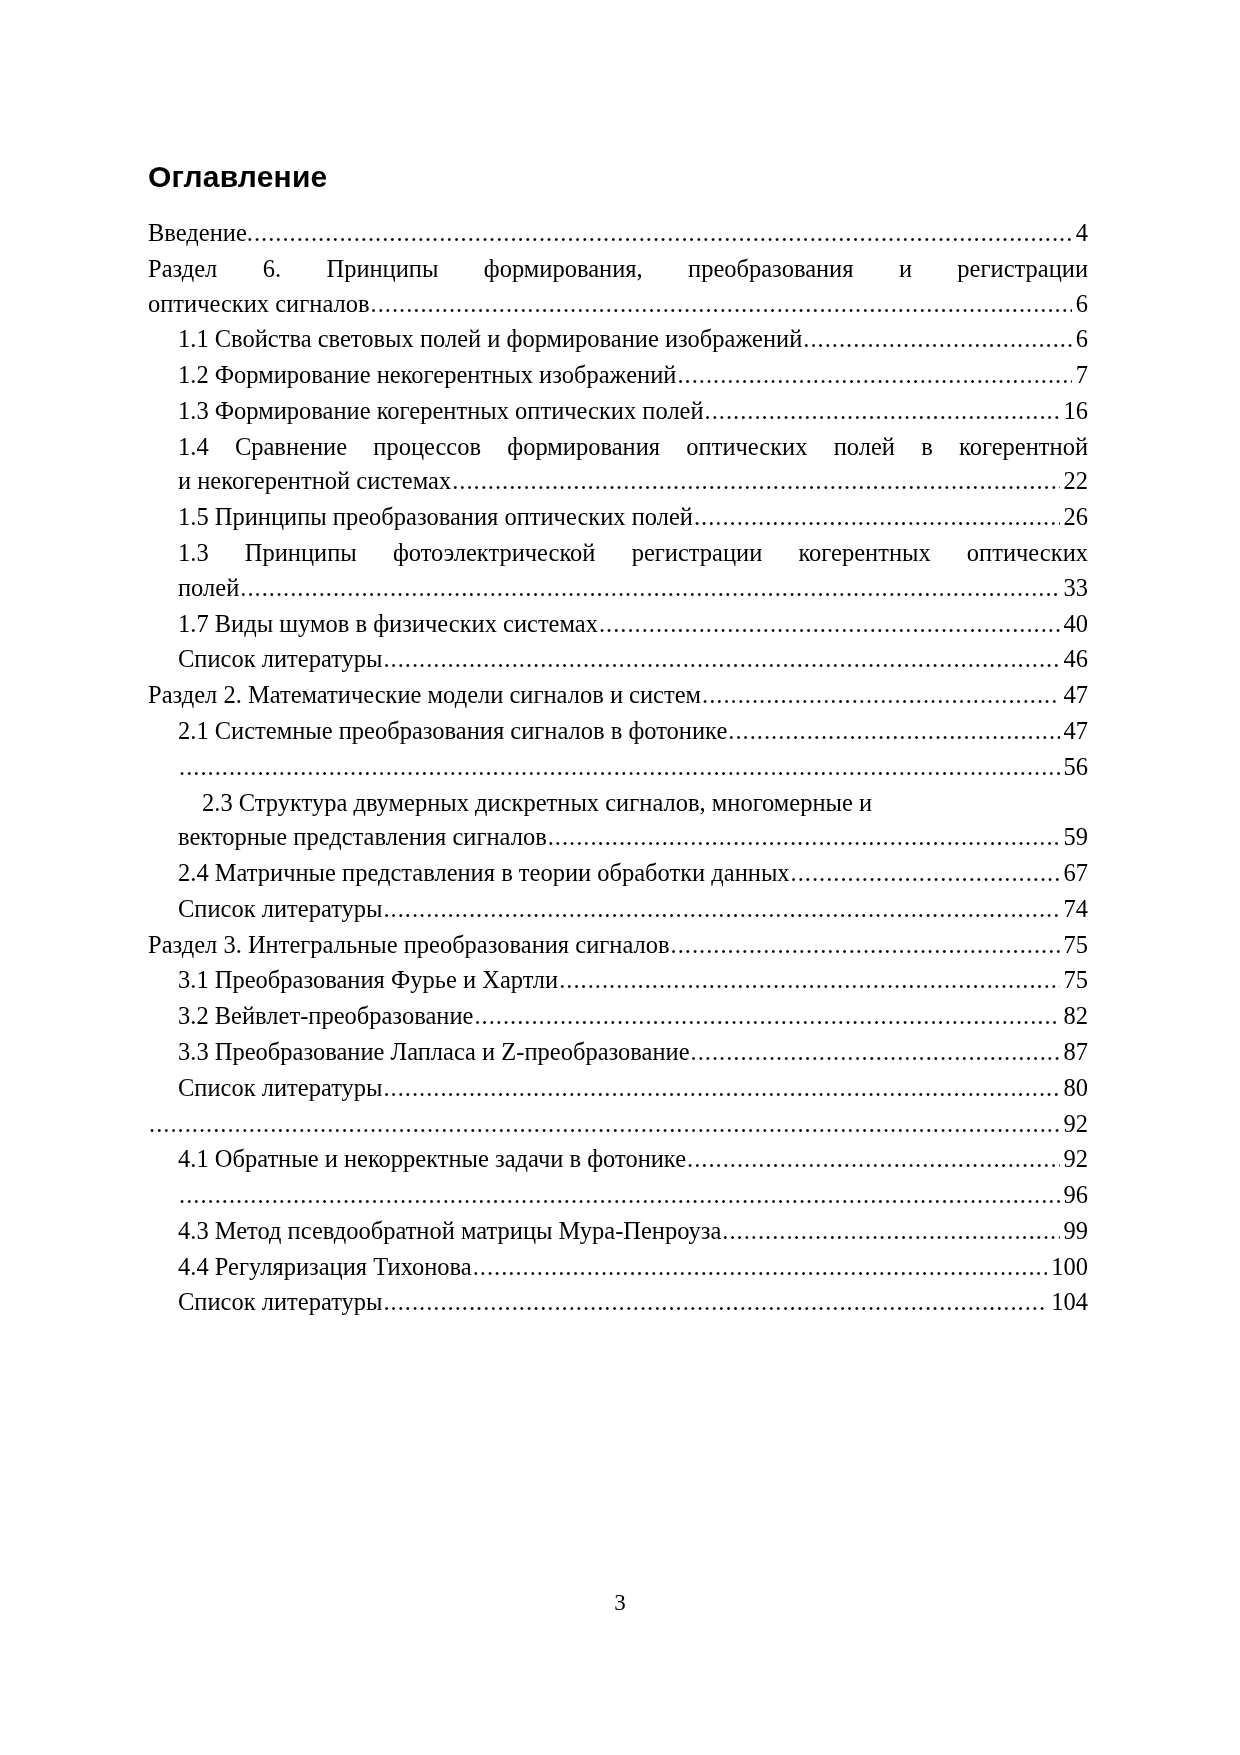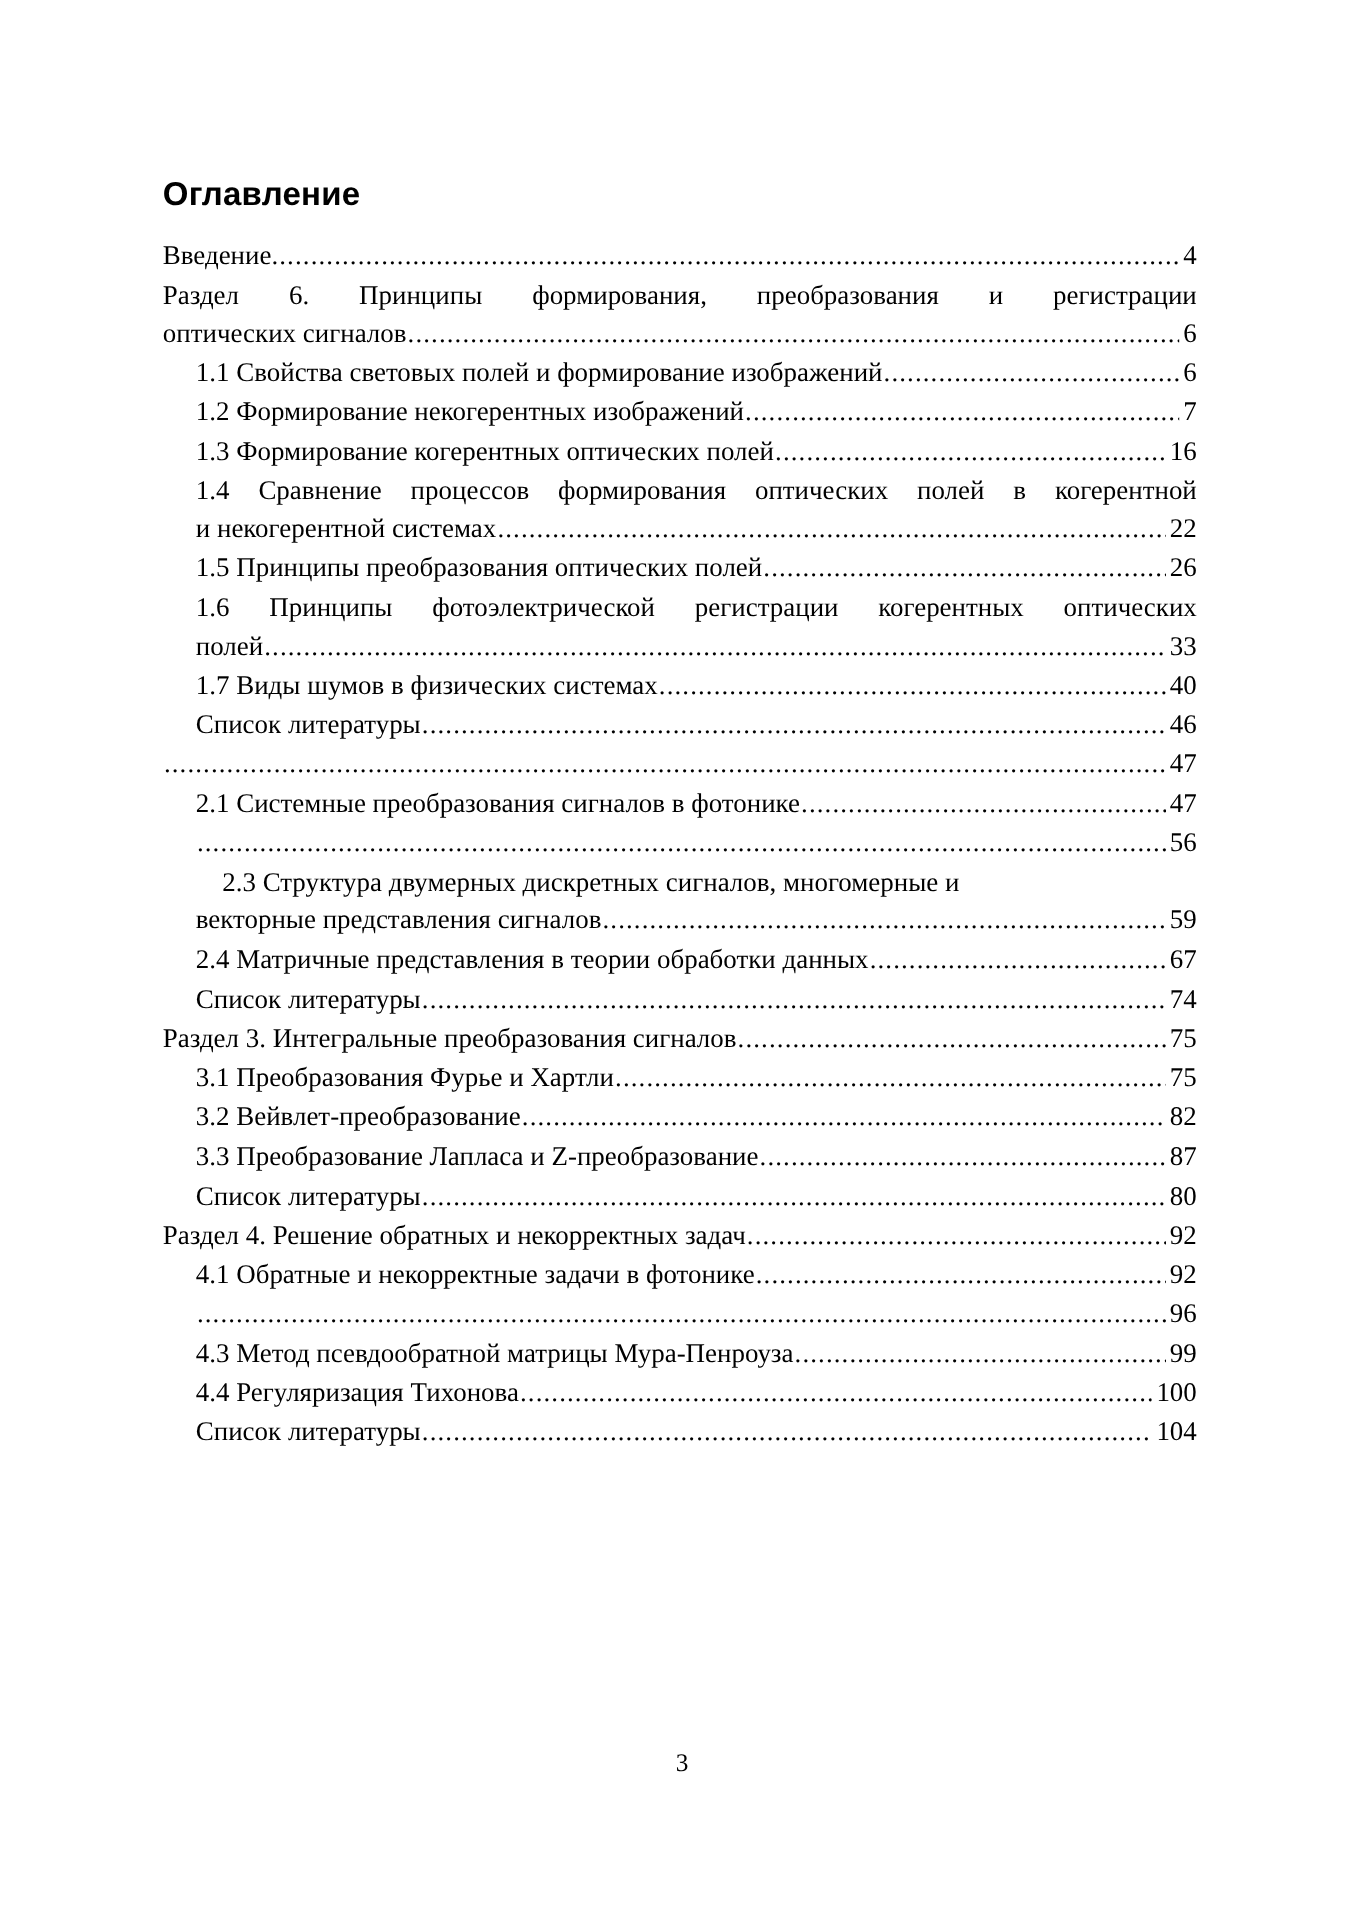--- a/index.html
+++ b/index.html
@@ -139,21 +139,21 @@
           </div>
         </div>
         <div class="toc-entry level2">
           <div class="row">
             <span class="label">1.5 Принципы преобразования оптических полей</span>
             <span class="leader"></span>
             <span class="page-num">26</span>
           </div>
         </div>
         <div class="toc-entry level2 wrap-entry">
-          <span class="first-line">1.6 Принципы фотоэлектрической регистрации когерентных оптических</span>
+          <span class="first-line">1.3 Принципы фотоэлектрической регистрации когерентных оптических</span>
           <div class="row">
             <span class="label">полей</span>
             <span class="leader"></span>
             <span class="page-num">33</span>
           </div>
         </div>
         <div class="toc-entry level2">
           <div class="row">
             <span class="label">1.7 Виды шумов в физических системах</span>
             <span class="leader"></span>
@@ -162,20 +162,21 @@
         </div>
         <div class="toc-entry level2">
           <div class="row">
             <span class="label">Список литературы</span>
             <span class="leader"></span>
             <span class="page-num">46</span>
           </div>
         </div>
         <div class="toc-entry">
           <div class="row">
+            <span class="label">Раздел 2. Математические модели сигналов и систем</span>
             <span class="leader"></span>
             <span class="page-num">47</span>
           </div>
         </div>
         <div class="toc-entry level2">
           <div class="row">
             <span class="label">2.1 Системные преобразования сигналов в фотонике</span>
             <span class="leader"></span>
             <span class="page-num">47</span>
           </div>
@@ -238,21 +239,20 @@
         </div>
         <div class="toc-entry level2">
           <div class="row">
             <span class="label">Список литературы</span>
             <span class="leader"></span>
             <span class="page-num">80</span>
           </div>
         </div>
         <div class="toc-entry">
           <div class="row">
-            <span class="label">Раздел 4. Решение обратных и некорректных задач</span>
             <span class="leader"></span>
             <span class="page-num">92</span>
           </div>
         </div>
         <div class="toc-entry level2">
           <div class="row">
             <span class="label">4.1 Обратные и некорректные задачи в фотонике</span>
             <span class="leader"></span>
             <span class="page-num">92</span>
           </div>

